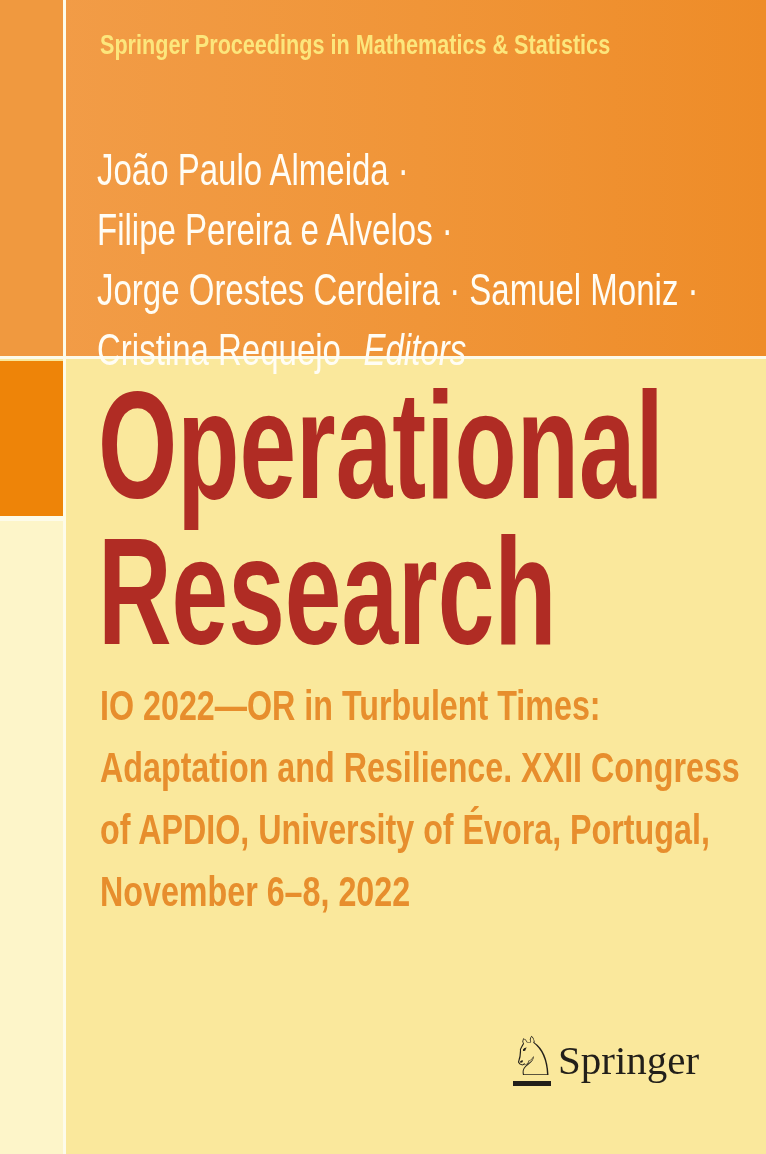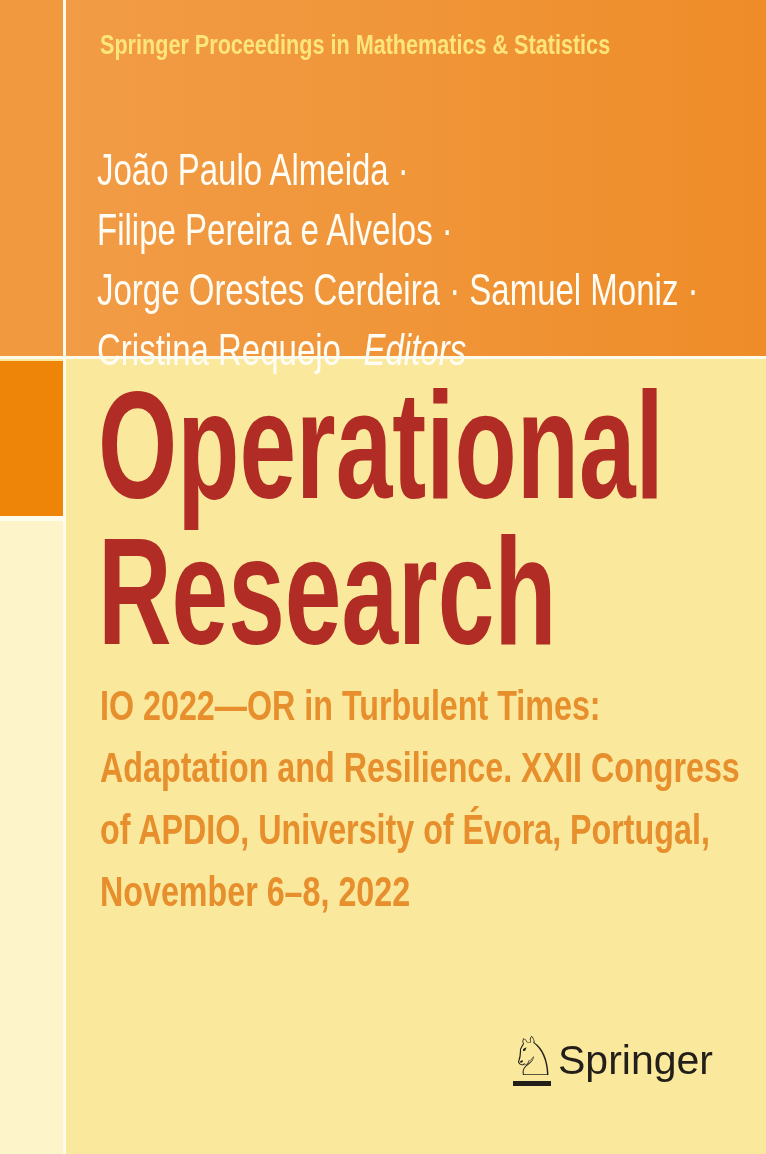--- a/index.html
+++ b/index.html
@@ -52,21 +52,21 @@
 
   
   .horse {
     left: 509px; top: 1030px;
     font-family: "DejaVu Sans", sans-serif;
     font-size: 54px; line-height: 54px; color: #221f1a;
   }
   .logo-bar { left: 513px; top: 1081px; width: 38px; height: 5px; background: #221f1a; }
   .wordmark {
     left: 558px; top: 1040px;
-    font-family: Liberation Sans, sans-serif;
+    font-family: Liberation Serif, serif;
     font-size: 41px; line-height: 41px; font-weight: 400; color: #221f1a;
     white-space: nowrap;
   }
 </style>
 </head>
 <body>
 
 <div class="abs header-band"></div>
 <div class="abs stripe-top"></div>
 <div class="abs accent-square"></div>

